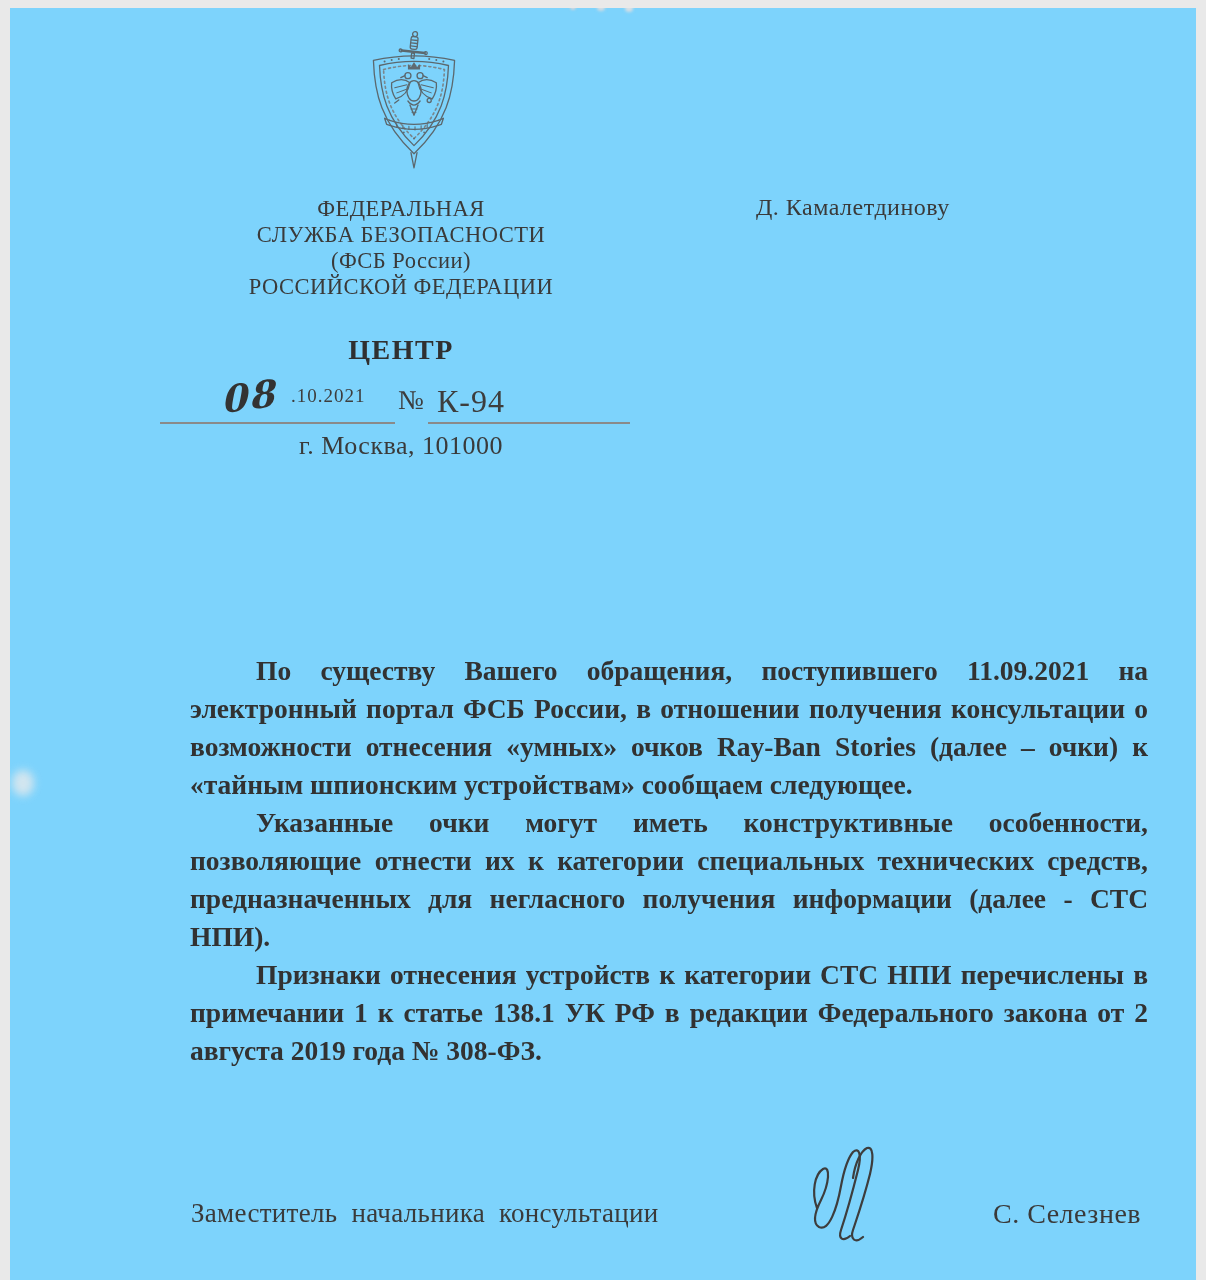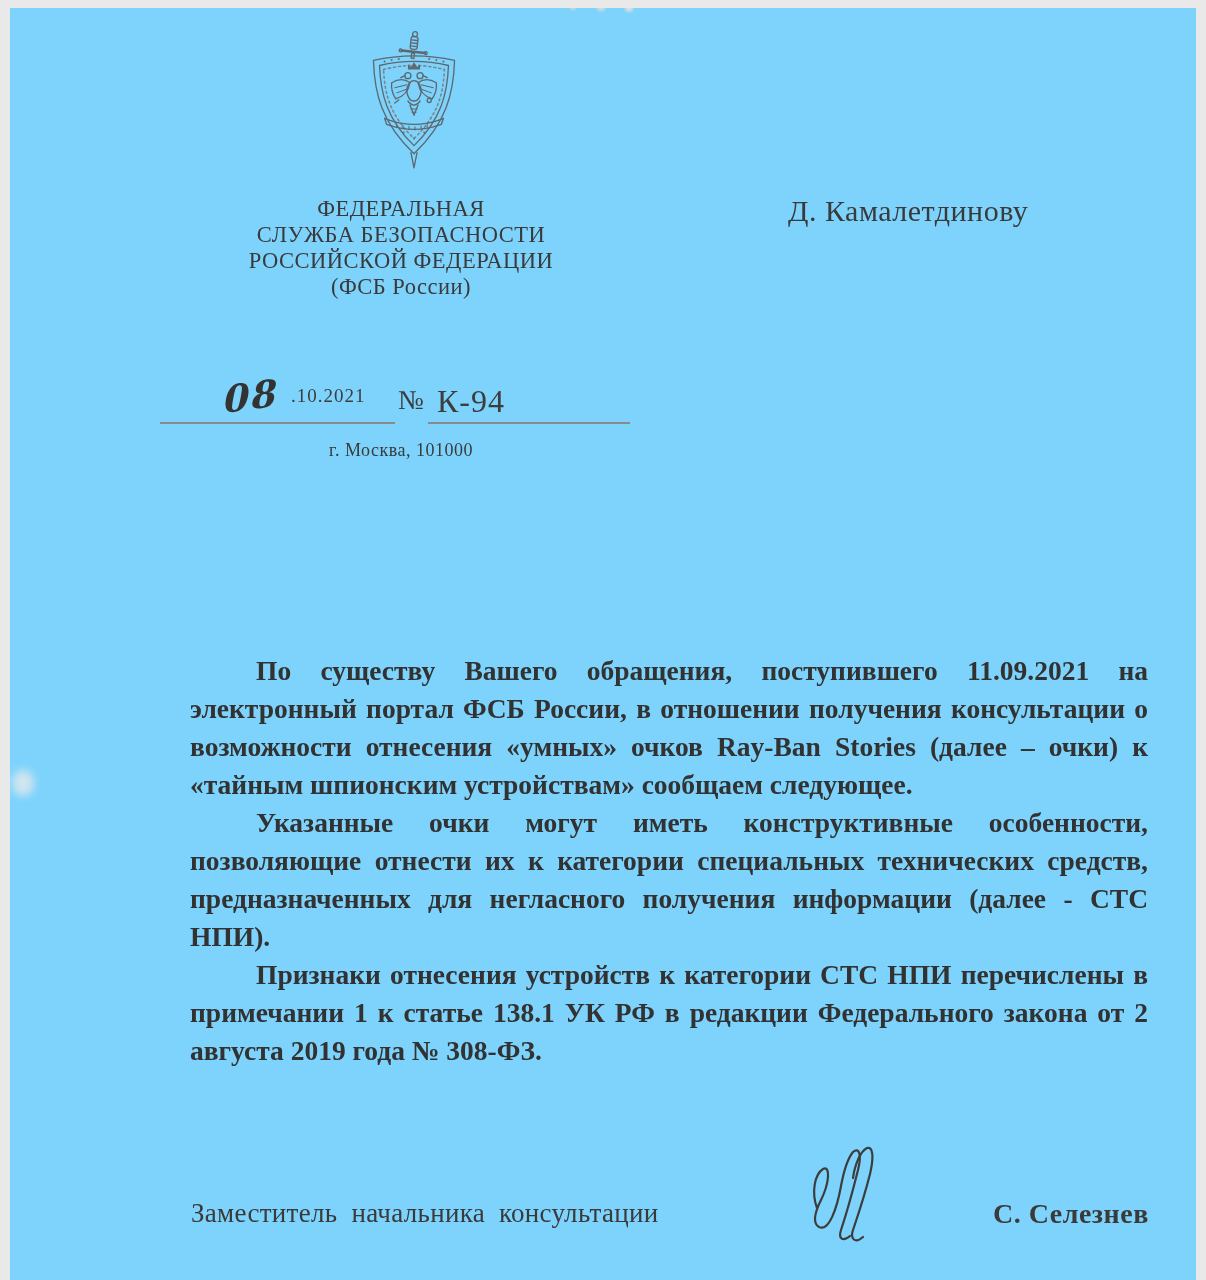--- a/index.html
+++ b/index.html
@@ -31,56 +31,56 @@
   .org-block{
     position:absolute;left:163px;top:188px;width:456px;
     text-align:center;font-size:22.5px;line-height:26px;color:#3a3a3a;
     letter-spacing:.5px;
   }
   .unit-name{
     position:absolute;left:163px;top:326px;width:456px;
     text-align:center;font-weight:bold;font-size:28px;letter-spacing:1.5px;color:#303030;
   }
   .addressee{
-    position:absolute;left:778px;top:186px;font-size:30px;color:#3a3a3a;letter-spacing:.5px;
+    position:absolute;left:746px;top:186px;font-size:24px;color:#3a3a3a;letter-spacing:.5px;
   }
 
   
   .hand-day{
     position:absolute;left:214px;top:366px;
     font-size:37px;font-style:italic;font-weight:bold;
     font-family:"DejaVu Serif", serif;
     transform:rotate(-8deg) skewX(-8deg);
     color:#333;letter-spacing:2px;
   }
   .date-rest{position:absolute;left:281px;top:377px;font-size:19px;color:#3d3d3d;letter-spacing:1px;}
   .num-sign{position:absolute;left:388px;top:377px;font-size:27px;color:#3d3d3d;}
   .doc-number{position:absolute;left:427px;top:375px;font-size:32px;color:#3d3d3d;letter-spacing:1px;}
   .date-underline-1{position:absolute;left:150px;top:414px;width:235px;border-top:2px solid #8a8a8a;}
   .date-underline-2{position:absolute;left:418px;top:414px;width:202px;border-top:2px solid #8a8a8a;}
   .city-line{
-    position:absolute;left:163px;top:432px;width:456px;text-align:center;
-    font-size:18px;color:#3a3a3a;letter-spacing:.5px;
+    position:absolute;left:163px;top:423px;width:456px;text-align:center;
+    font-size:26px;color:#3a3a3a;letter-spacing:.5px;
   }
 
   
   .body-text{position:absolute;left:180px;top:644px;width:958px;font-weight:bold;}
   .body-text p{
     margin:0;text-indent:66px;
     font-size:27.5px;line-height:38px;
     text-align:justify;color:#323232;
   }
 
   
   .sig-title{
     position:absolute;left:181px;top:1190px;font-size:27px;color:#3a3a3a;
     word-spacing:7px;letter-spacing:.3px;
   }
   .sig-mark{position:absolute;left:796px;top:1138px;width:92px;height:100px;}
-  .sig-name{position:absolute;left:983px;top:1190px;font-size:28px;color:#3a3a3a;letter-spacing:.5px;font-weight:bold;}
+  .sig-name{position:absolute;left:983px;top:1190px;font-size:28px;color:#3a3a3a;letter-spacing:.5px;}
 </style>
 </head>
 <body>
 
 <div class="page">
 
   <div class="scan-dots"></div>
   <div class="scan-smudge"></div>
 
   <svg class="emblem" viewBox="0 0 100 140" fill="none" stroke="#565656" stroke-width="1.3" stroke-linecap="round" stroke-linejoin="round">
@@ -136,26 +136,27 @@
     <g fill="#5a5a5a" stroke="none">
       <circle cx="40" cy="101" r="0.9"></circle>
         <circle cx="60" cy="101" r="0.9"></circle>
         <circle cx="50" cy="107" r="0.9"></circle>
     </g>
   </svg>
 
   <div class="org-block">
     <div>ФЕДЕРАЛЬНАЯ</div>
     <div>СЛУЖБА БЕЗОПАСНОСТИ</div>
+    <div>(ФСБ России)</div>
     <div>РОССИЙСКОЙ ФЕДЕРАЦИИ</div>
-    <div>(ФСБ России)</div>
   </div>
 
   <div class="addressee">Д. Камалетдинову</div>
 
+  <div class="unit-name">ЦЕНТР</div>
 
   <div class="hand-day">08</div>
   <div class="date-rest">.10.2021</div>
   <div class="num-sign">№</div>
   <div class="doc-number">К-94</div>
   <div class="date-underline-1"></div>
   <div class="date-underline-2"></div>
 
   <div class="city-line">г. Москва, 101000</div>
 

